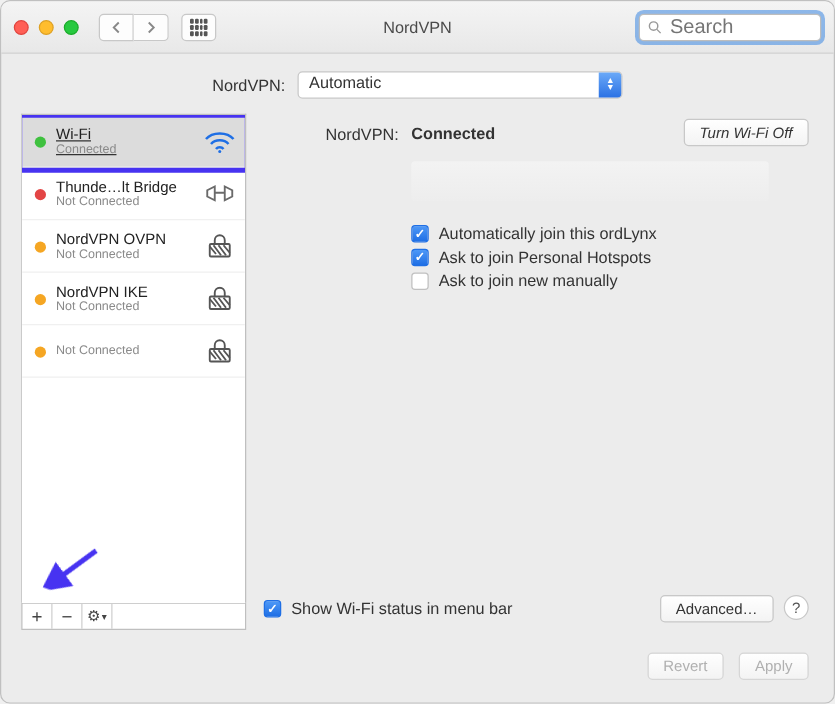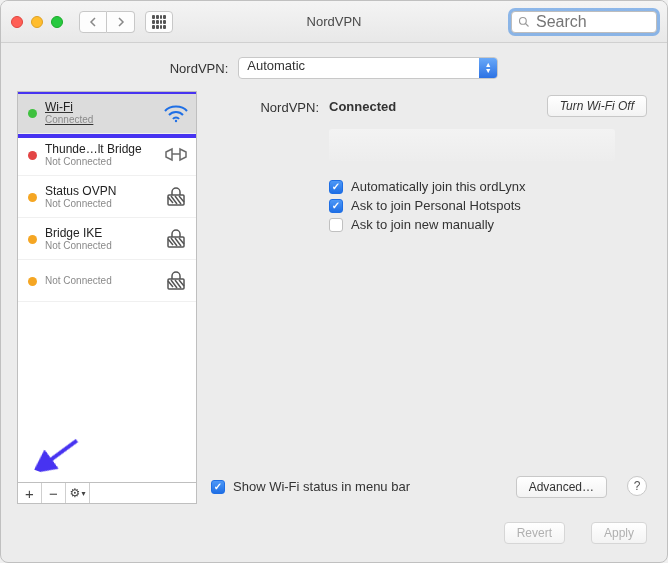--- a/index.html
+++ b/index.html
@@ -198,30 +198,30 @@
   }
   .hint {
     font-size: 10.5px; color: #7a7a7a; margin-left: 22px; margin-top: 2px; line-height: 1.35;
     max-width: 280px;
   }
   .net-select { min-width: 220px; padding-left: 6px; }
   .bottom-row {
     display: flex; align-items: center; gap: 8px; margin-top: auto;
     padding: 6px 0;
   }
-  .bottom-right { margin-left: auto; display: flex; gap: 20px; }
+  .bottom-right { margin-left: auto; display: flex; gap: 8px; }
   .help {
     width: 20px; height: 20px; border-radius: 50%;
     border: 1px solid #c8c8c8; background: #fff;
     display: flex; align-items: center; justify-content: center;
     font-size: 12px; color: #555;
   }
   
   .footer {
-    display: flex; justify-content: flex-end; gap: 26px;
+    display: flex; justify-content: flex-end; gap: 12px;
     padding: 8px 20px 18px;
   }
   
   .wifi-svg { stroke: #1f6fe5; }
   .tb-svg { stroke: #6a6a6a; }
 </style>
 </head>
 <body>
 
 <div class="window">
@@ -311,36 +311,36 @@
                 <path d="M2 6 L8 3 L8 14 L2 11 Z"></path>
                 <path d="M22 6 L16 3 L16 14 L22 11 Z"></path>
                 <line x1="8" y1="8" x2="16" y2="8"></line>
               </svg>
           </div>
         </div>
 
         <div class="svc">
           <div class="status-dot status-orange"></div>
           <div class="txt">
-            <div class="name">Status OVPN</div>
+            <div class="name">NordVPN OVPN</div>
             <div class="sub">Not Connected</div>
           </div>
           <div class="svc-icon">
             <svg width="22" height="20" viewBox="0 0 22 20">
                 <rect x="3" y="8" width="16" height="10" rx="1" fill="none" stroke="#555" stroke-width="1.5"></rect>
                 <path d="M7 8 V5 a4 4 0 0 1 8 0 V8" fill="none" stroke="#555" stroke-width="1.5"></path>
                 <path d="M3 10 L8 16 M6 9 L12 17 M10 9 L16 17 M14 9 L19 15" stroke="#555" stroke-width="1.5"></path>
               </svg>
           </div>
         </div>
 
         <div class="svc">
           <div class="status-dot status-orange"></div>
           <div class="txt">
-            <div class="name">Bridge IKE</div>
+            <div class="name">NordVPN IKE</div>
             <div class="sub">Not Connected</div>
           </div>
           <div class="svc-icon">
             <svg width="22" height="20" viewBox="0 0 22 20">
                 <rect x="3" y="8" width="16" height="10" rx="1" fill="none" stroke="#555" stroke-width="1.5"></rect>
                 <path d="M7 8 V5 a4 4 0 0 1 8 0 V8" fill="none" stroke="#555" stroke-width="1.5"></path>
                 <path d="M3 10 L8 16 M6 9 L12 17 M10 9 L16 17 M14 9 L19 15" stroke="#555" stroke-width="1.5"></path>
               </svg>
           </div>
         </div>

